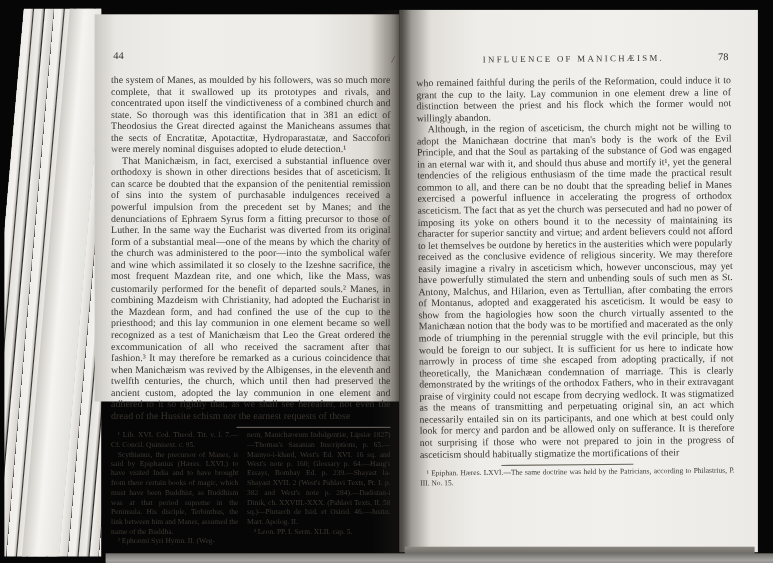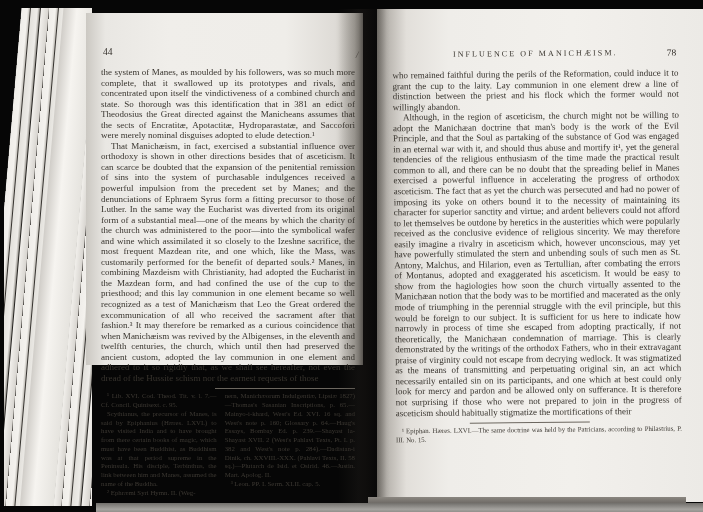--- a/index.html
+++ b/index.html
@@ -26,21 +26,21 @@
     background:linear-gradient(90deg,#d0cdc8,#f6f4f0 40%,#e5e3de);
   }
   
   .page{position:absolute;box-sizing:border-box;}
   .page-left{
     left:86px;top:13px;width:277px;height:352px;
     background:linear-gradient(to right,#cbc8c2 0%,#e9e7e3 7%,#f0eeea 30%,#efede9 72%,#dedbd6 90%,#b5b1aa 97%,#837f78 100%);
     padding:34px 8px 0 15px;
   }
   .page-right{
-    left:377px;top:9px;width:326px;height:493px;
+    left:363px;top:9px;width:326px;height:493px;
     background:linear-gradient(to right,#78746e 0%,#b7b3ad 3%,#e2dfda 9%,#efede9 22%,#f2f0ec 60%,#ecea e6 100%);
     background:linear-gradient(to right,#78746e 0%,#b7b3ad 3%,#e2dfda 9%,#efede9 22%,#f2f0ec 60%,#eceae6 100%);
     padding:40px 24px 0 16px;
   }
   .gutter-shadow{
     position:absolute;left:338px;top:9px;width:52px;height:494px;
     background:linear-gradient(to right,rgba(30,27,24,0) 0%,rgba(45,41,37,0.28) 40%,rgba(25,22,20,0.5) 52%,rgba(30,27,24,0.18) 70%,rgba(30,27,24,0) 100%);
     pointer-events:none;
   }
   

